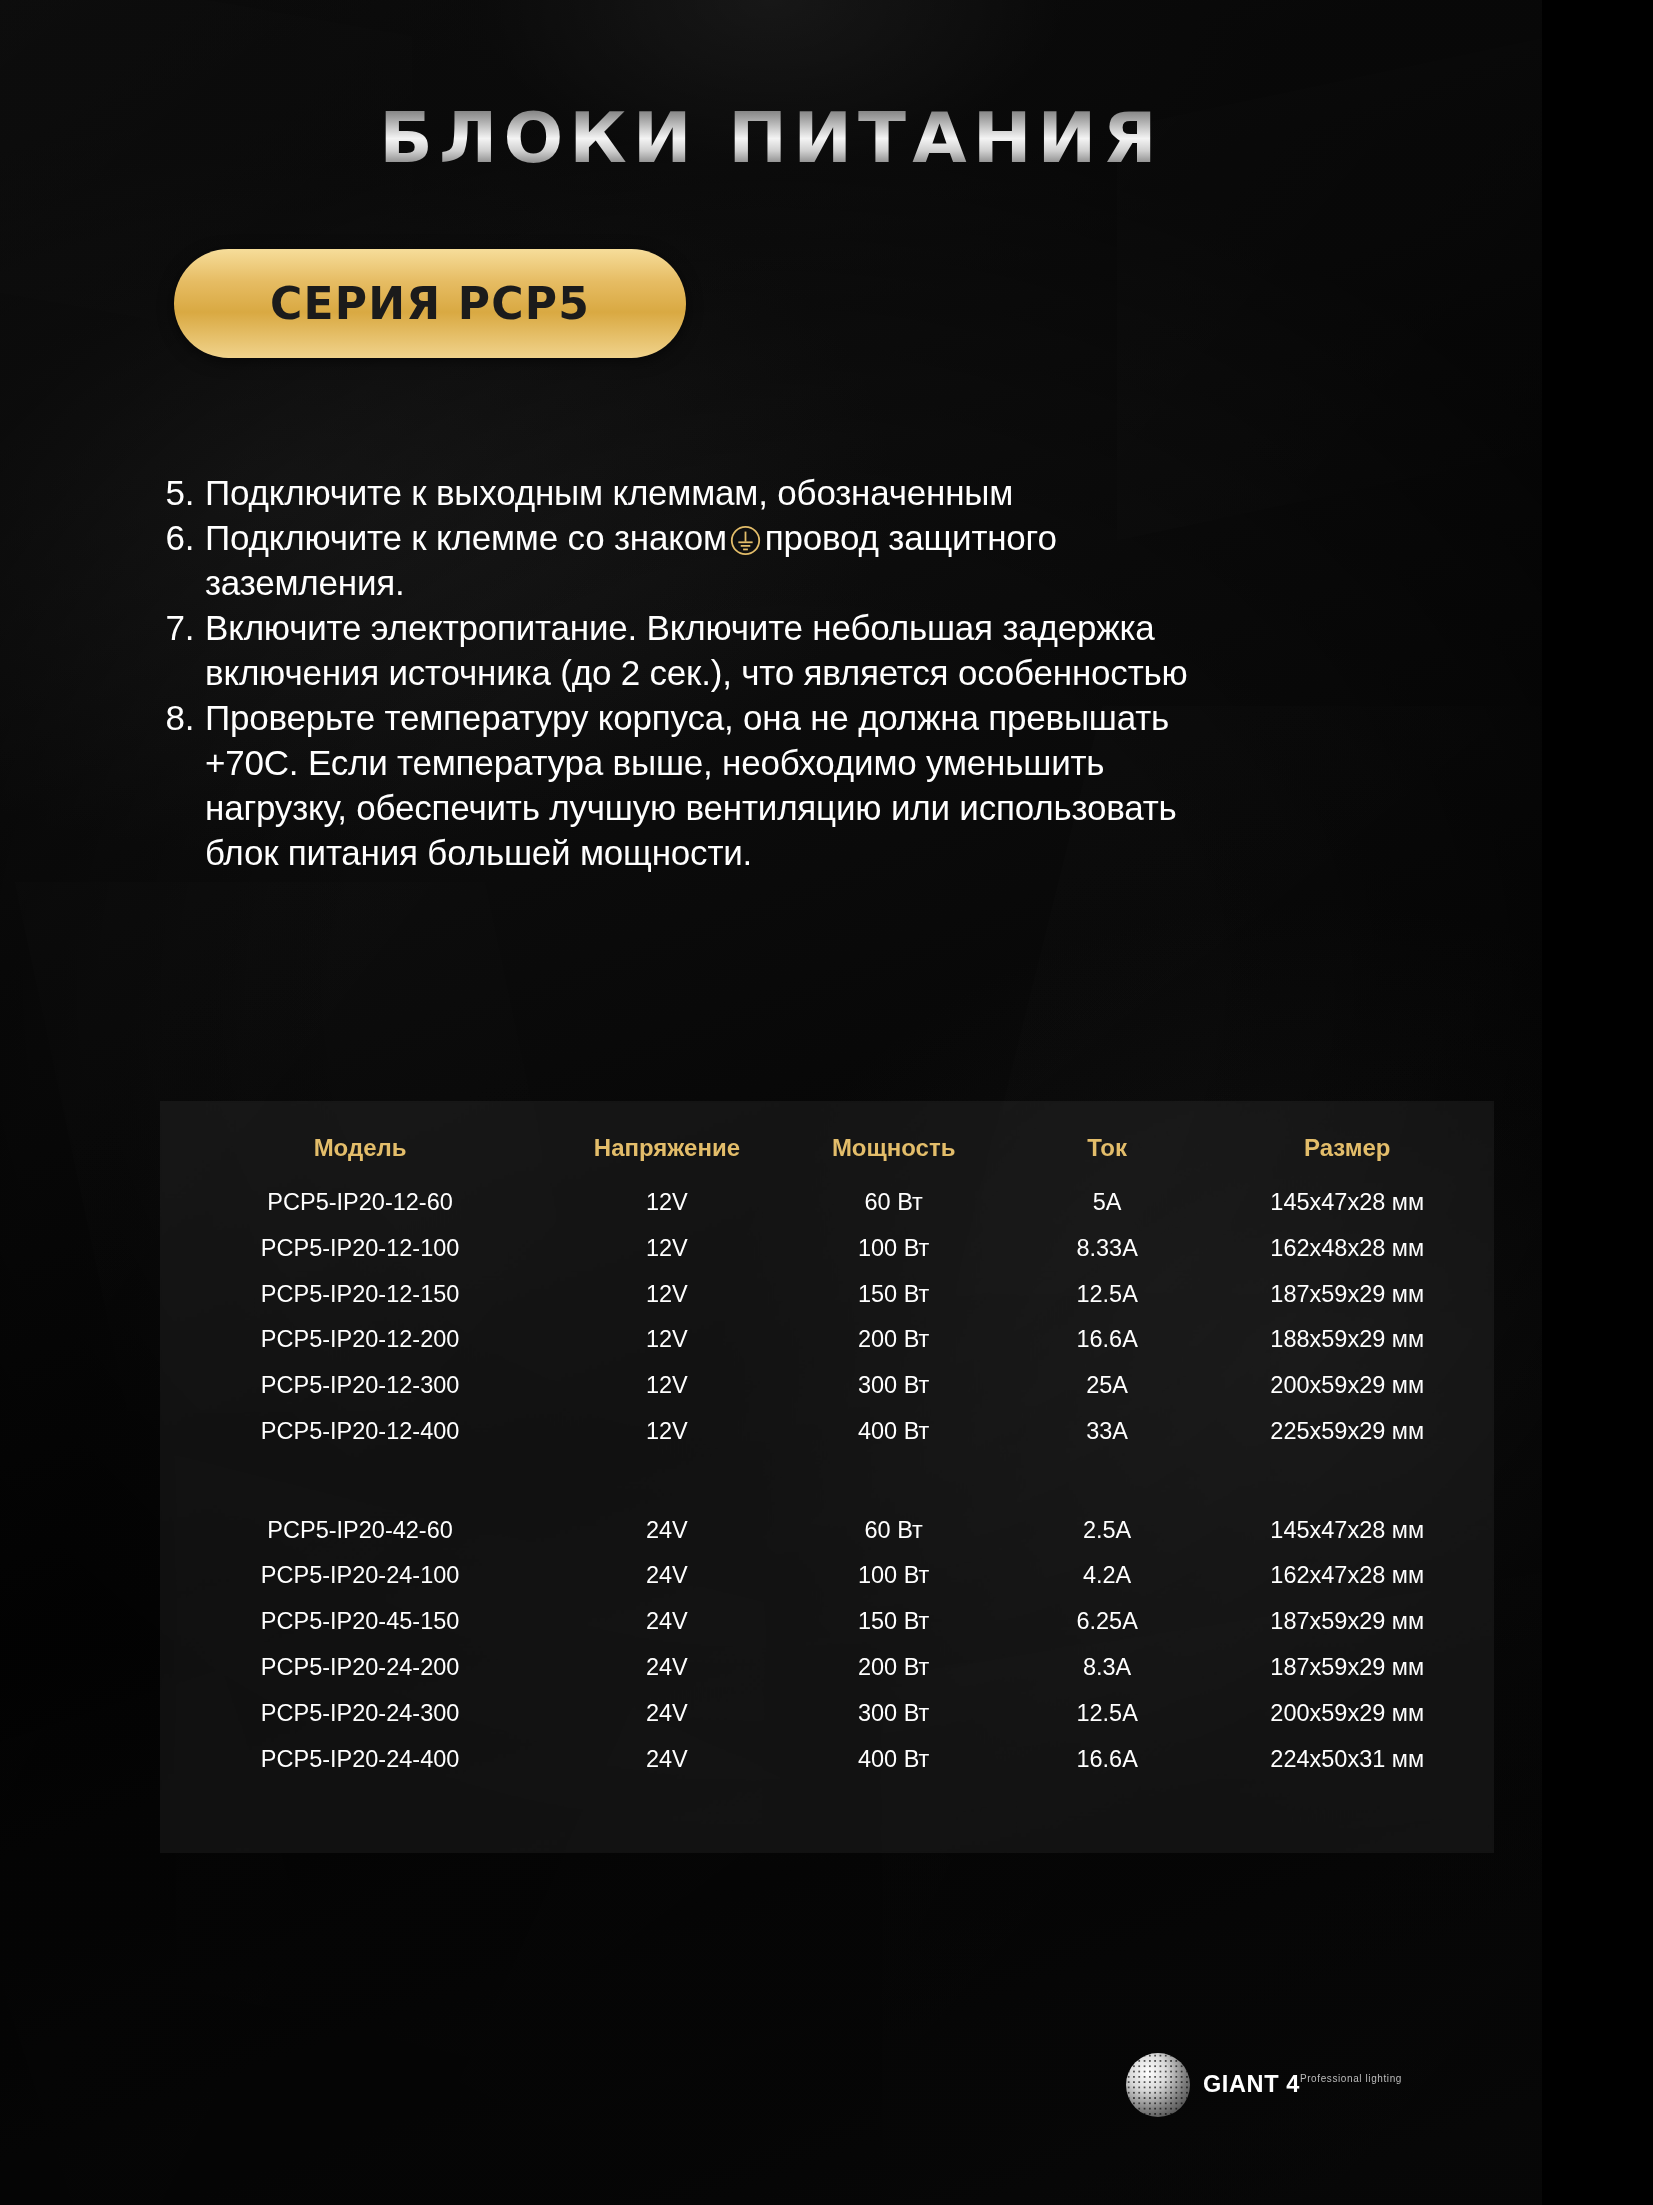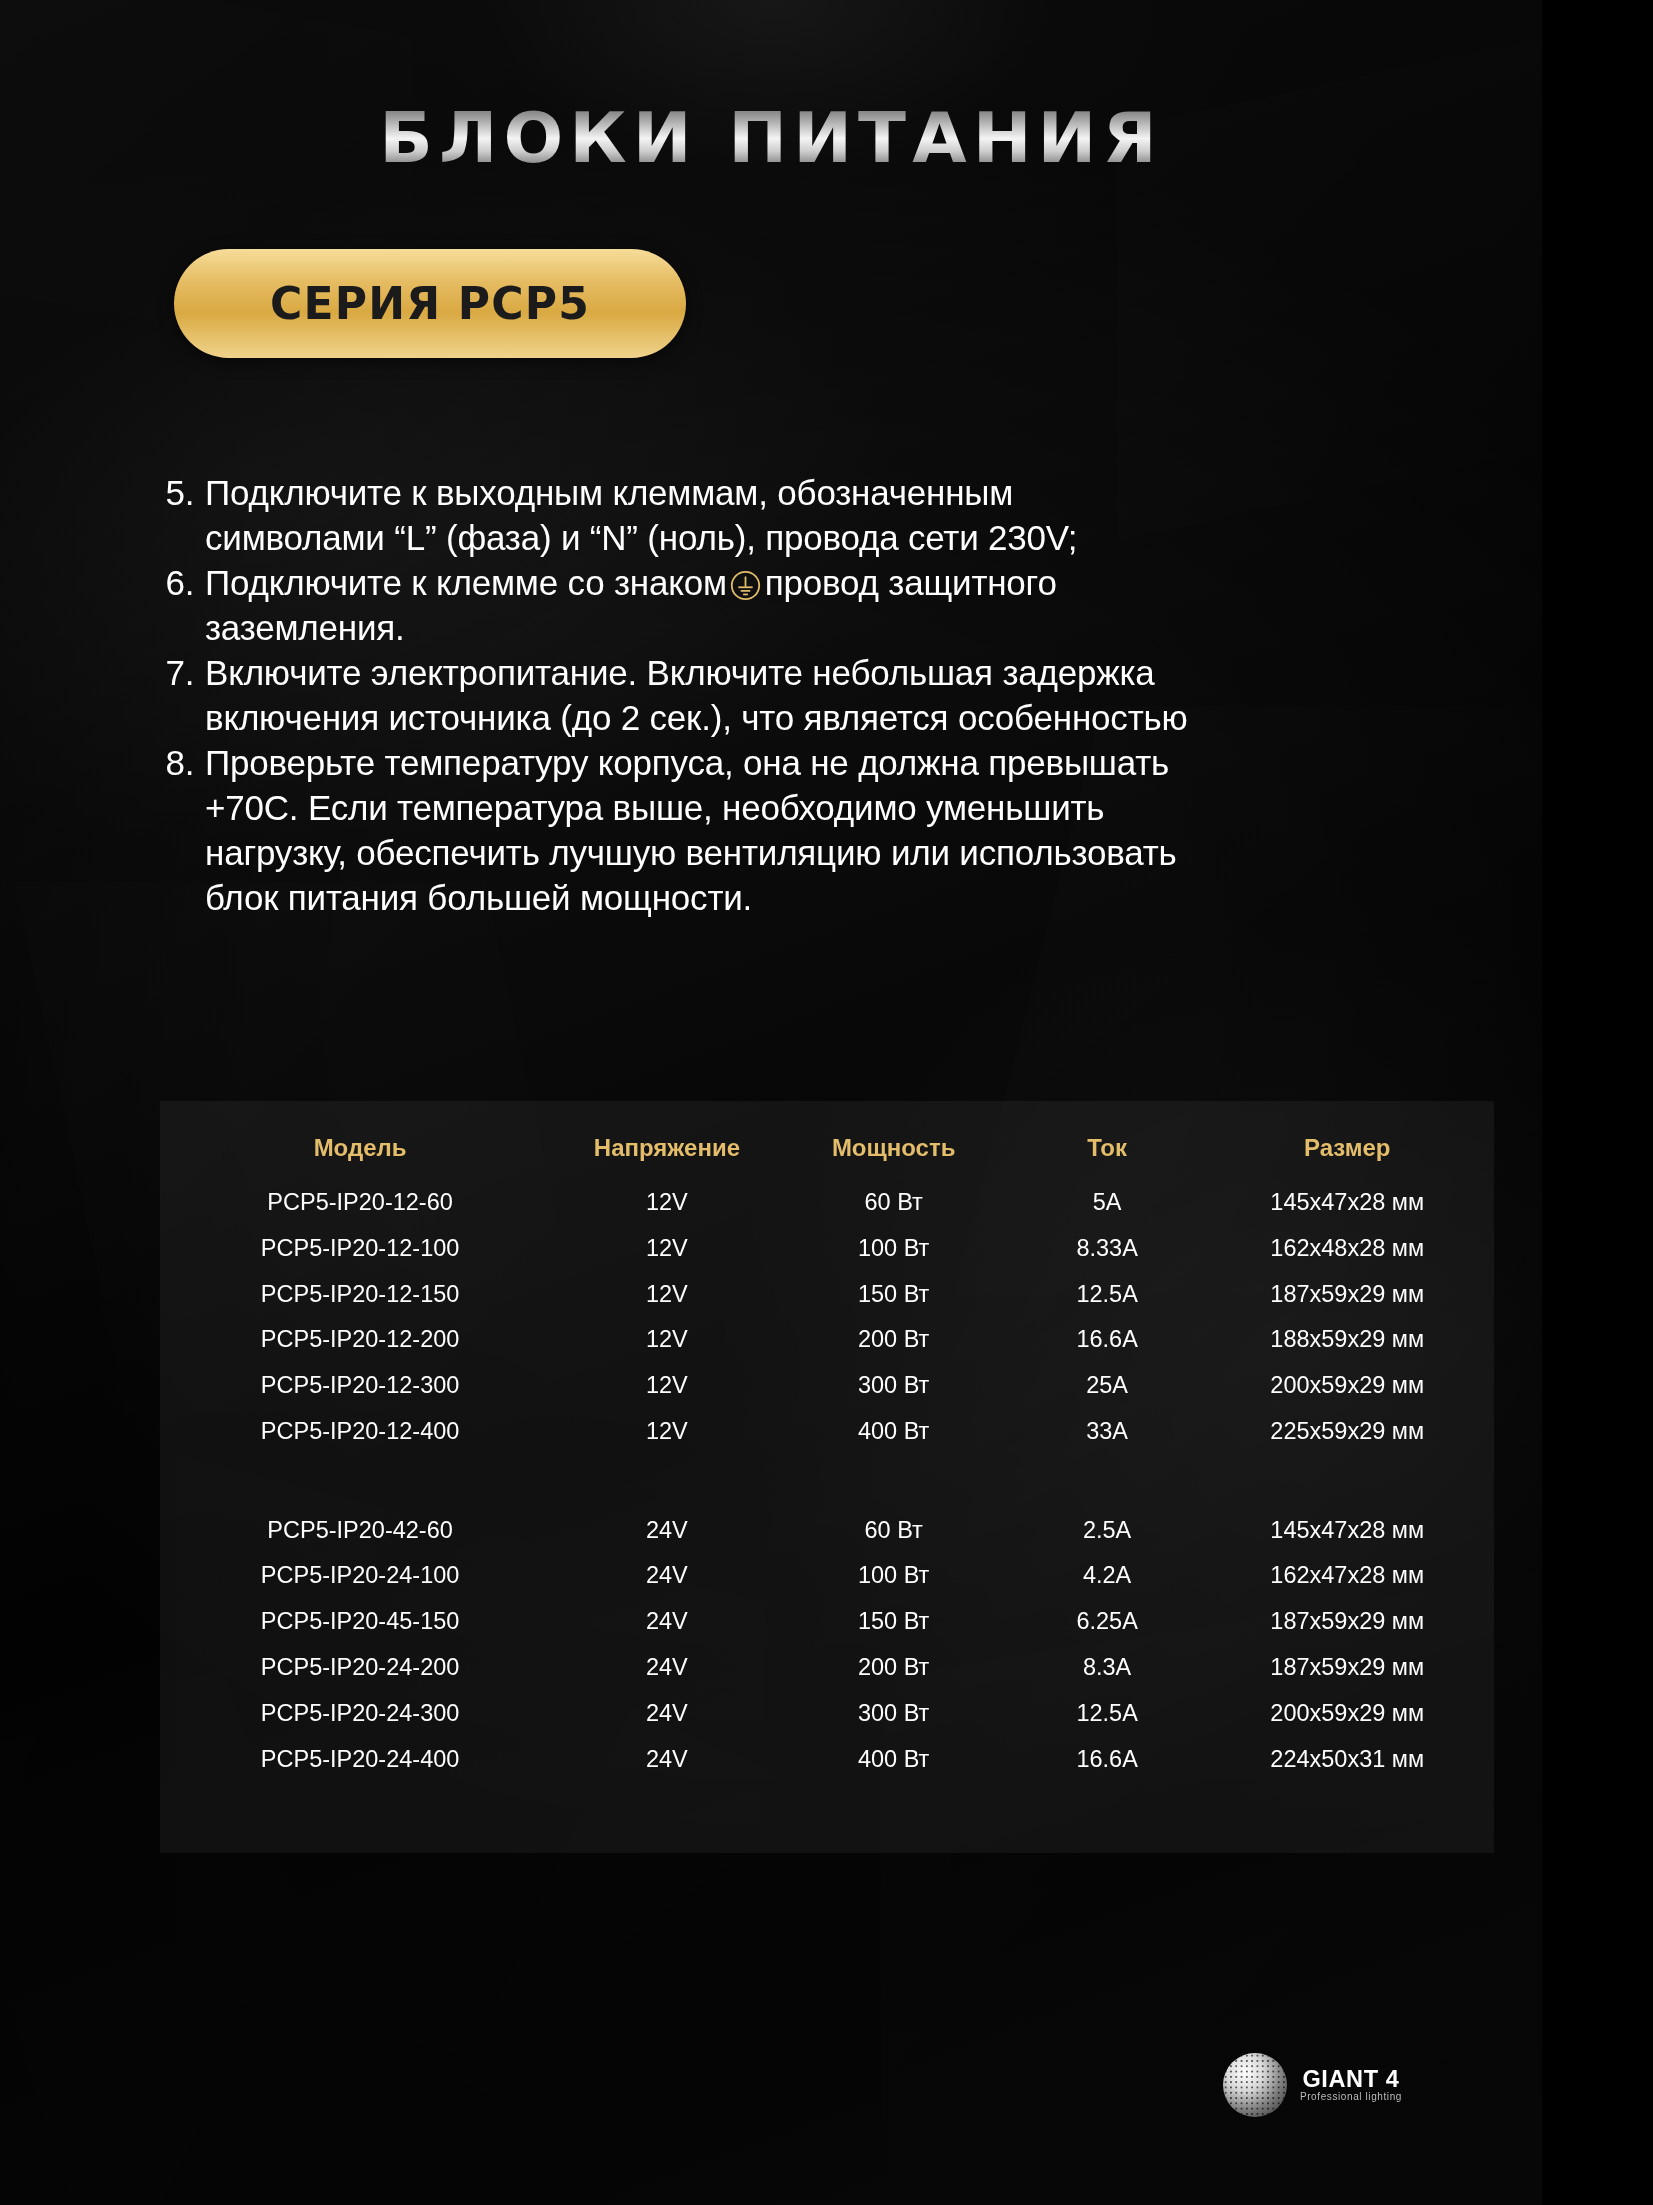--- a/index.html
+++ b/index.html
@@ -161,21 +161,21 @@
     overflow: hidden;
   }
   .logo .globe::after {
     content: "";
     position: absolute; inset: 0;
     background-image:
       radial-gradient(circle, rgba(0,0,0,0.85) 0.8px, rgba(0,0,0,0) 0.9px);
     background-size: 5.3px 5.3px;
     opacity: 0.75;
   }
-  .logo .ltext { display: flex; flex-direction: column; line-height: 1; text-align: center; }
+  .logo .ltext { display: flex; flex-direction: row; line-height: 1; }
   .logo .lname {
     color: #ffffff;
     font-size: 23.5px;
     font-weight: 700;
     letter-spacing: 0.6px;
     font-family: "Liberation Sans", sans-serif;
   }
   .logo .ltag {
     color: #bdbdbd;
     font-size: 10px;
@@ -206,21 +206,20 @@
   <div class="badge">
     <span>СЕРИЯ PCP5</span>
   </div>
 
   <div class="list">
 
     <div class="li">
       <div class="num">5.</div>
       <div class="txt">
         <span>Подключите к выходным клеммам, обозначенным</span><br>
-        <span>символами “L” (фаза) и “N” (ноль), провода сети 230V;</span>
       </div>
     </div>
 
     <div class="li">
       <div class="num">6.</div>
       <div class="txt">
         <span>Подключите к клемме со знаком</span><span class="gnd-icon"><svg viewBox="0 0 52 52" width="31" height="31">
               <circle cx="26" cy="26" r="23" fill="none" stroke="#e3bd6a" stroke-width="3"></circle>
               <line x1="26" y1="11" x2="26" y2="28" stroke="#e3bd6a" stroke-width="3"></line>
               <line x1="14" y1="29" x2="38" y2="29" stroke="#e3bd6a" stroke-width="3"></line>

